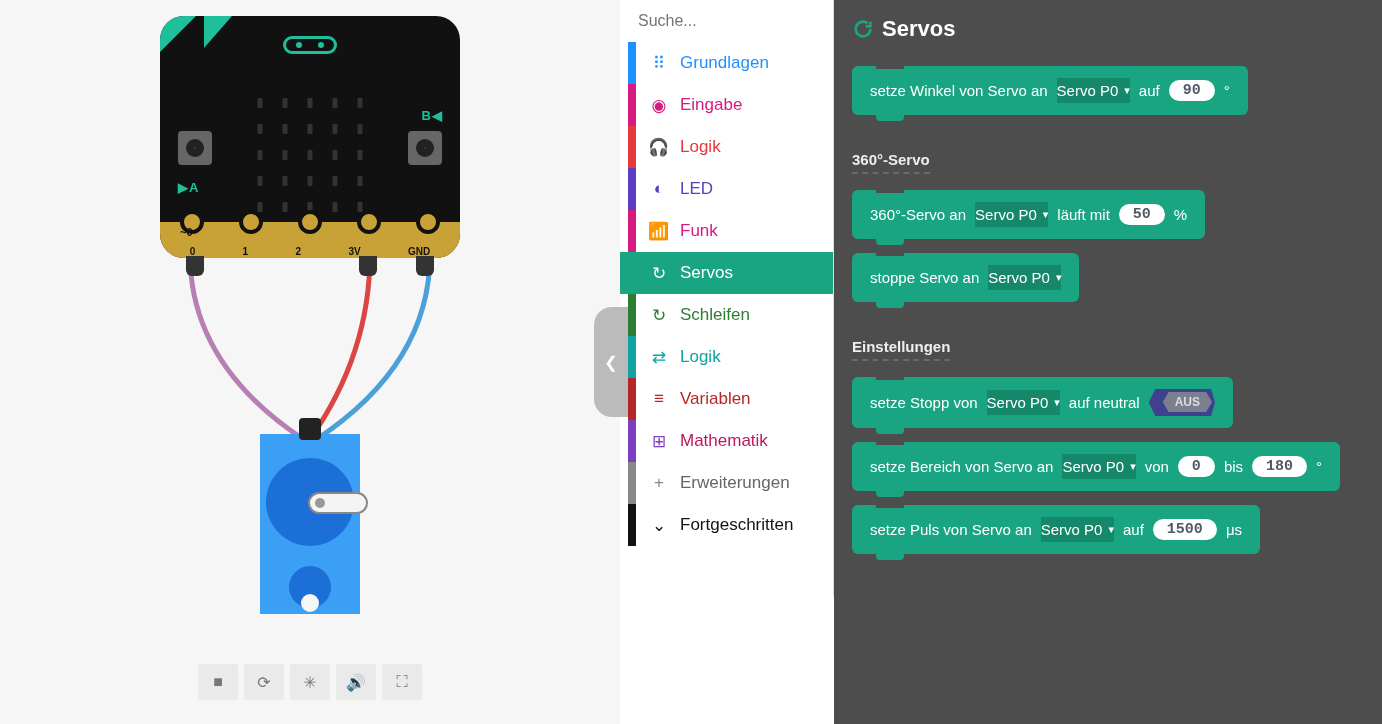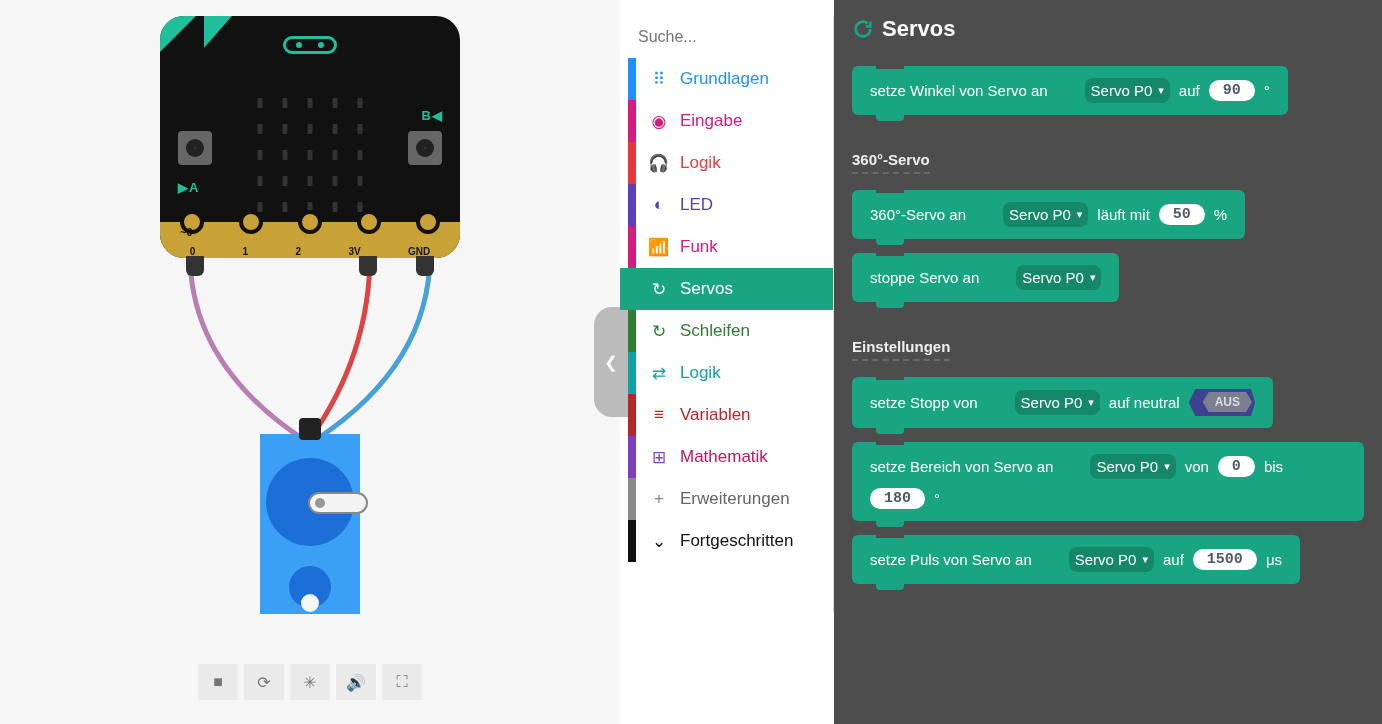--- a/index.html
+++ b/index.html
@@ -33,39 +33,39 @@
 .servo { width:100px; height:180px; background:#3a9ff5; position:relative; margin-top:-10px;}
 .servo-top { position:absolute; top:-16px; left:50%; transform:translateX(-50%); width:22px; height:22px; background:#222; border-radius:4px;}
 .servo-circle { position:absolute; top:24px; left:50%; transform:translateX(-50%); width:88px; height:88px; background:#1b6fd6; border-radius:50%;}
 .servo-arm { position:absolute; top:58px; left:48%; width:60px; height:22px; background:#f4f4f4; border-radius:12px; border:2px solid #888;}
 .servo-arm::before { content:""; position:absolute; left:5px; top:4px; width:10px; height:10px; background:#999; border-radius:50%;}
 .servo-bottom { position:absolute; bottom:6px; left:50%; transform:translateX(-50%); width:42px; height:42px; background:#1b6fd6; border-radius:50%;}
 .servo-hole { position:absolute; bottom:2px; left:50%; transform:translateX(-50%); width:18px; height:18px; background:#f6f6f6; border-radius:50%;}
 .sim-toolbar { display:flex; gap:6px; margin-bottom:24px;}
 .sim-tool { width:40px; height:36px; background:#eaeaea; border:none; border-radius:2px; color:#777; font-size:16px; display:flex; align-items:center; justify-content:center; cursor:pointer;}
 .collapse-handle { position:absolute; right:-8px; top:50%; transform:translateY(-50%); width:34px; height:110px; background:#bbb; border-radius:18px 0 0 18px; display:flex; align-items:center; justify-content:center; color:#fff; cursor:pointer;}
-.toolbox { width: 214px; height:596px; background:#fff; border-right:1px solid #ddd; display:flex; flex-direction:column;margin-top:16px;}
+.toolbox { width: 214px; height:596px; background:#fff; border-right:1px solid #ddd; display:flex; flex-direction:column;}
 .search-row { display:flex; align-items:center; padding:10px 14px 10px 18px;}
 .search-input { flex:1; border:none; outline:none; font-size:16px; color:#888; background:transparent;}
 .search-icon-el { color:#bbb; font-size:18px;}
 .cat { display:flex; align-items:center; height:42px; padding-left:8px; cursor:pointer; position:relative;}
 .cat .stripe { width:8px; height:100%; margin-right:12px;}
 .cat .ic { width:22px; margin-right:10px; font-size:17px; display:flex; align-items:center; justify-content:center;}
 .cat .lbl { font-size:17px;}
 .cat.active { background:#19A581; color:#fff;}
 .cat.active .stripe { background:#128a6c;}
 .blocks-panel { flex:1; height:724px; background:#4d4d4d; padding:16px 18px; overflow:auto; color:#fff;}
 .panel-hdr { display:flex; align-items:center; gap:8px; font-size:22px; font-weight:bold; margin-bottom:24px;}
 .refresh-svg { width:22px; height:22px;}
 .sect-label { font-size:15px; font-weight:bold; color:#eee; border-bottom:2px dashed #6a6a6a; padding-bottom:4px; margin:22px 0 16px 0; display:inline-block;}
 .block { background:#19A581; border-radius:6px; padding:12px 18px; display:inline-flex; align-items:center; gap:9px; margin-bottom:14px; font-family:"Consolas","Courier New",monospace; font-size:15px; color:#fff; flex-wrap:wrap; position:relative; cursor:grab;}
 .block::before, .block::after { content:""; position:absolute; left:24px; width:28px; height:8px; background:#19A581;}
 .block::before { top:-5px; border-radius:4px 4px 0 0; background:#4d4d4d;}
 .block::after { bottom:-6px; border-radius:0 0 4px 4px;}
-.dd { background:#148868; padding:4px 6px; border-radius:8px; display:inline-flex; align-items:center; gap:6px; white-space:nowrap;margin-left:28px;}
+.dd { background:#148868; padding:4px 0; border-radius:0; display:inline-flex; align-items:center; gap:6px; white-space:nowrap;}
 .dd::after { content:"▾"; font-size:11px;}
 .oval { background:#fff; color:#515a67; padding:2px 14px; border-radius:14px; font-weight:bold; min-width:32px; text-align:center; font-family:"Consolas","Courier New",monospace;}
 .hex-toggle { background:#7c7f90; color:#ddd; padding:3px 12px; clip-path:polygon(12% 0,88% 0,100% 50%,88% 100%,12% 100%,0 50%); font-size:12px; font-weight:bold; font-family:-apple-system,sans-serif;}
 .hex-wrap { background:#3f418e; padding:3px 3px 4px 14px; clip-path:polygon(10% 0,94% 0,100% 50%,94% 100%,10% 100%,0 50%); display:flex; align-items:center;}
 </style>
 </head>
 <body>
 
 <div class="sim-area">
   <div class="sim-stage">

